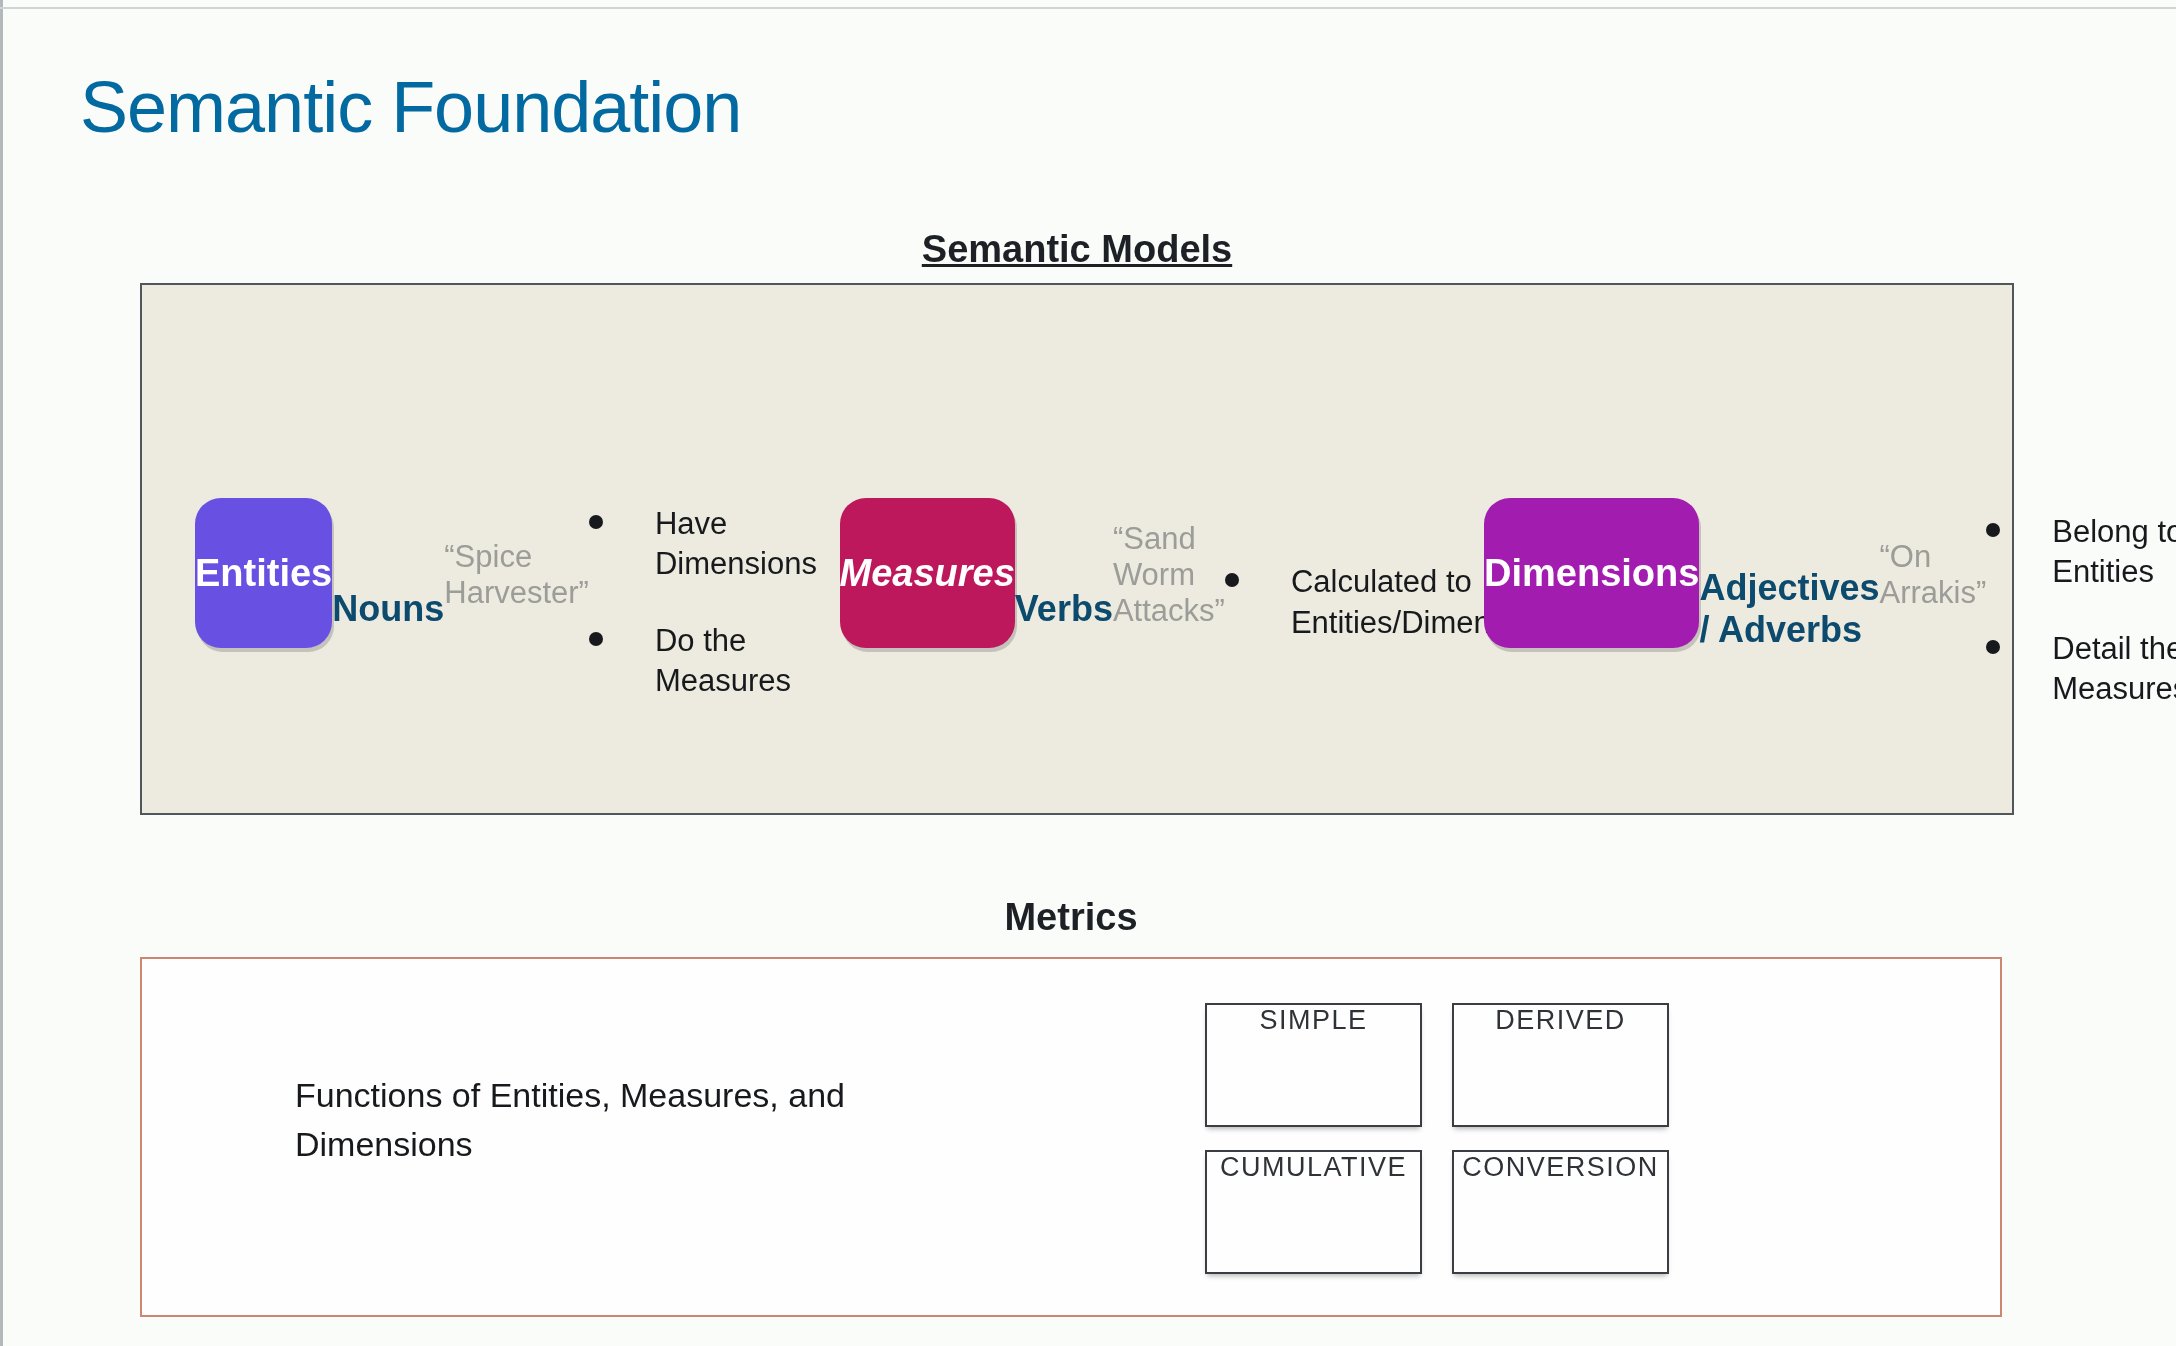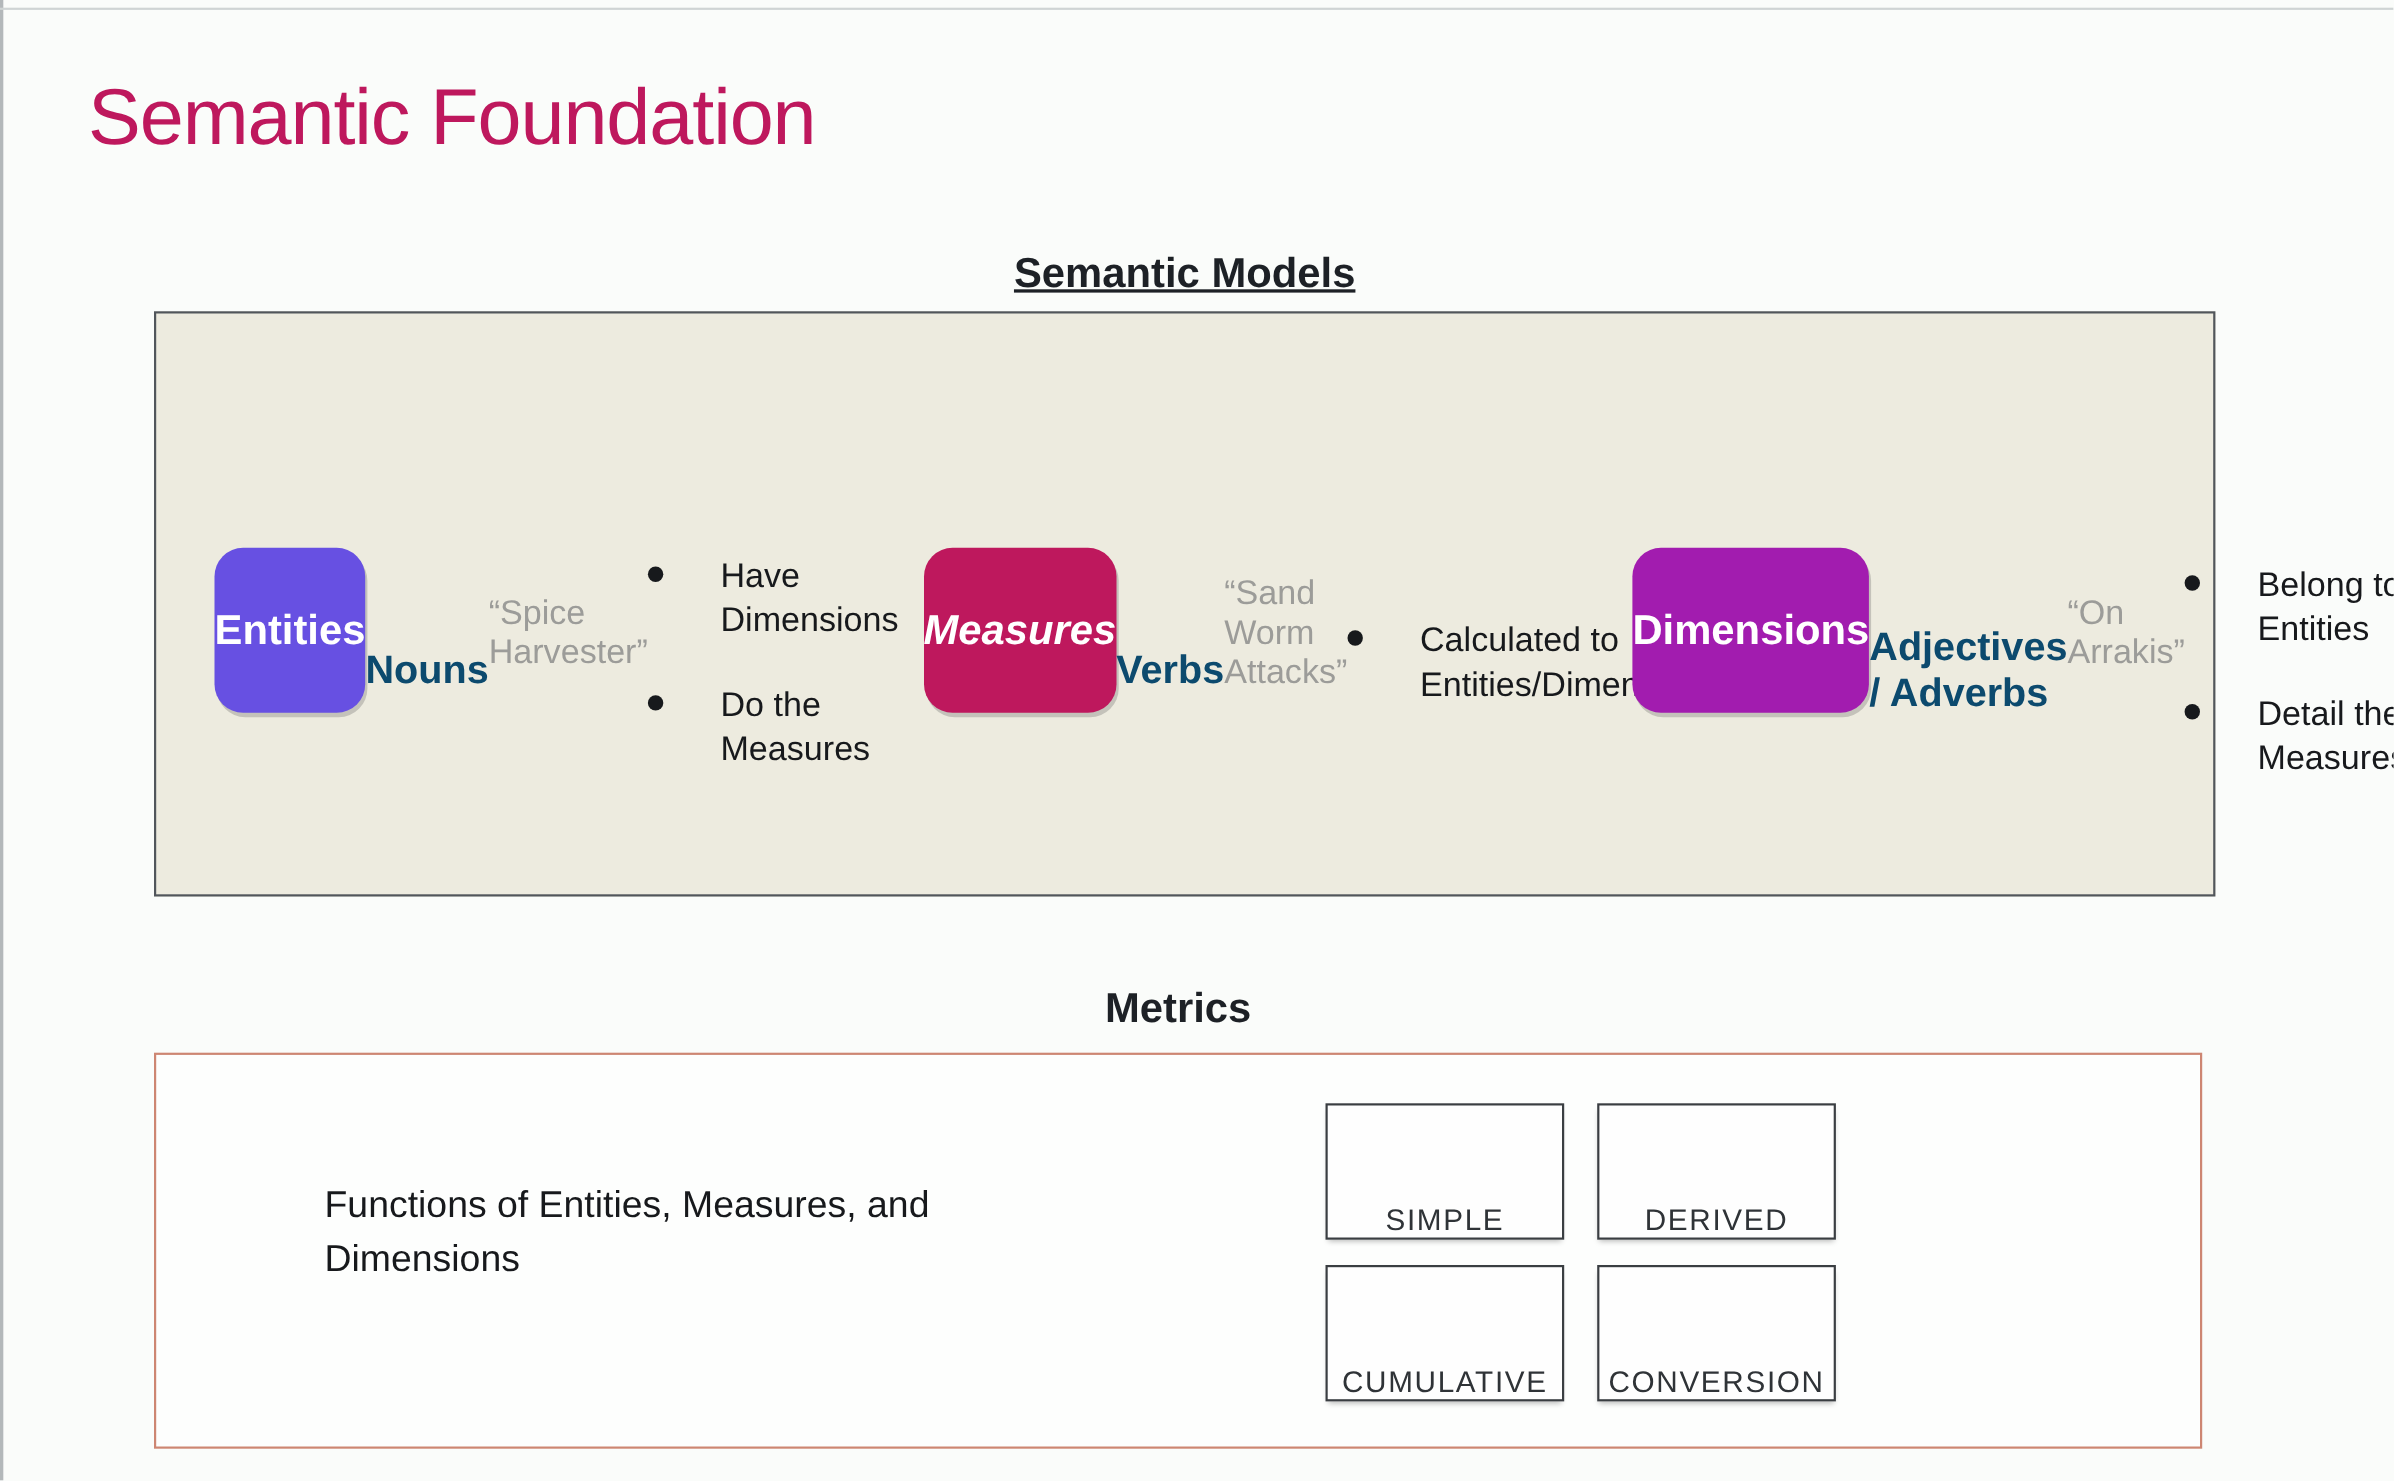--- a/index.html
+++ b/index.html
@@ -14,21 +14,21 @@
   .edge-left {
     position: absolute; left: 0; top: 0; width: 3px; height: 100%;
     background: #9ba1a4; opacity: .75;
   }
   .edge-top {
     position: absolute; left: 0; top: 7px; width: 100%; height: 2px;
     background: #cfd4d4;
   }
   .page-title {
     position: absolute; left: 80px; top: 68px;
-    font-size: 72px; font-weight: 400; color: #be185d;
+    font-size: 72px; font-weight: 400; color: #0369a1;
     line-height: 1.1; letter-spacing: -1px;
   }
   .section-heading {
     position: absolute; text-align: center;
     font-size: 38px; font-weight: 700; color: #1d2126;
   }
   .models-heading { left: 140px; width: 1874px; top: 228px; text-decoration: underline; }
   .metrics-heading { left: 140px; width: 1862px; top: 896px; }
 
   .models-panel {
@@ -75,21 +75,21 @@
   .metrics-grid {
     position: absolute; left: 1063px; top: 44px;
     display: grid;
     grid-template-columns: 217px 217px;
     grid-auto-rows: 124px;
     column-gap: 30px; row-gap: 23px;
   }
   .metric-box {
     background: #fefefe;
     border: 2px solid #3a3e42;
-    display: flex; align-items: flex-end; justify-content: center;
+    display: flex; align-items: flex-start; justify-content: center;
     box-shadow: 0 4px 5px -2px rgba(0,0,0,0.28);
   }
   .metric-label { font-size: 27px; letter-spacing: 1.5px; color: #2f3337; }
 </style>
 </head>
 <body>
 
 <div class="edge-left"></div>
 <div class="edge-top"></div>
 

